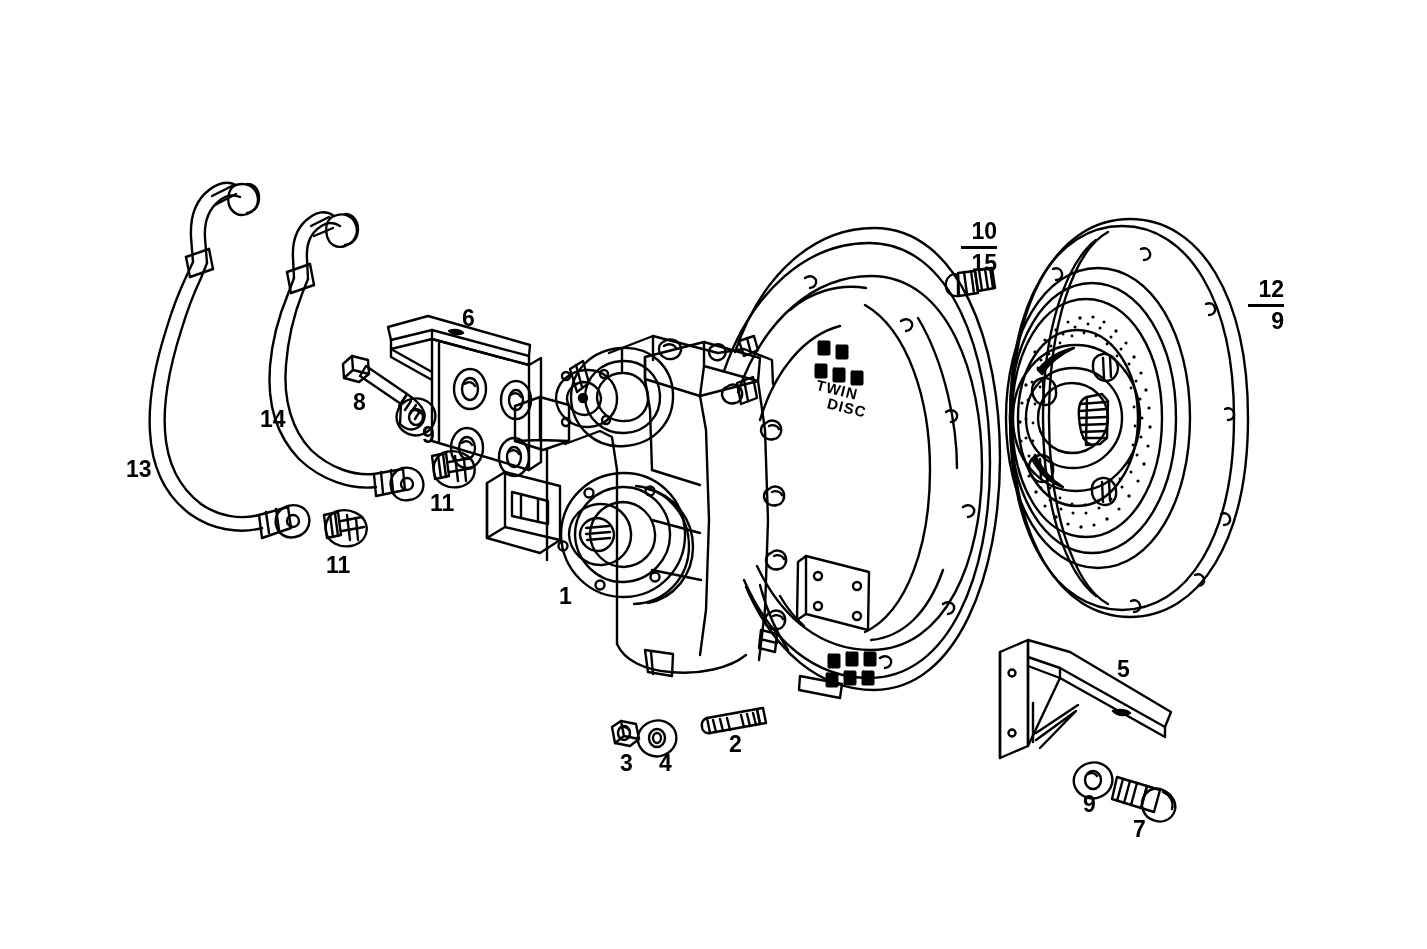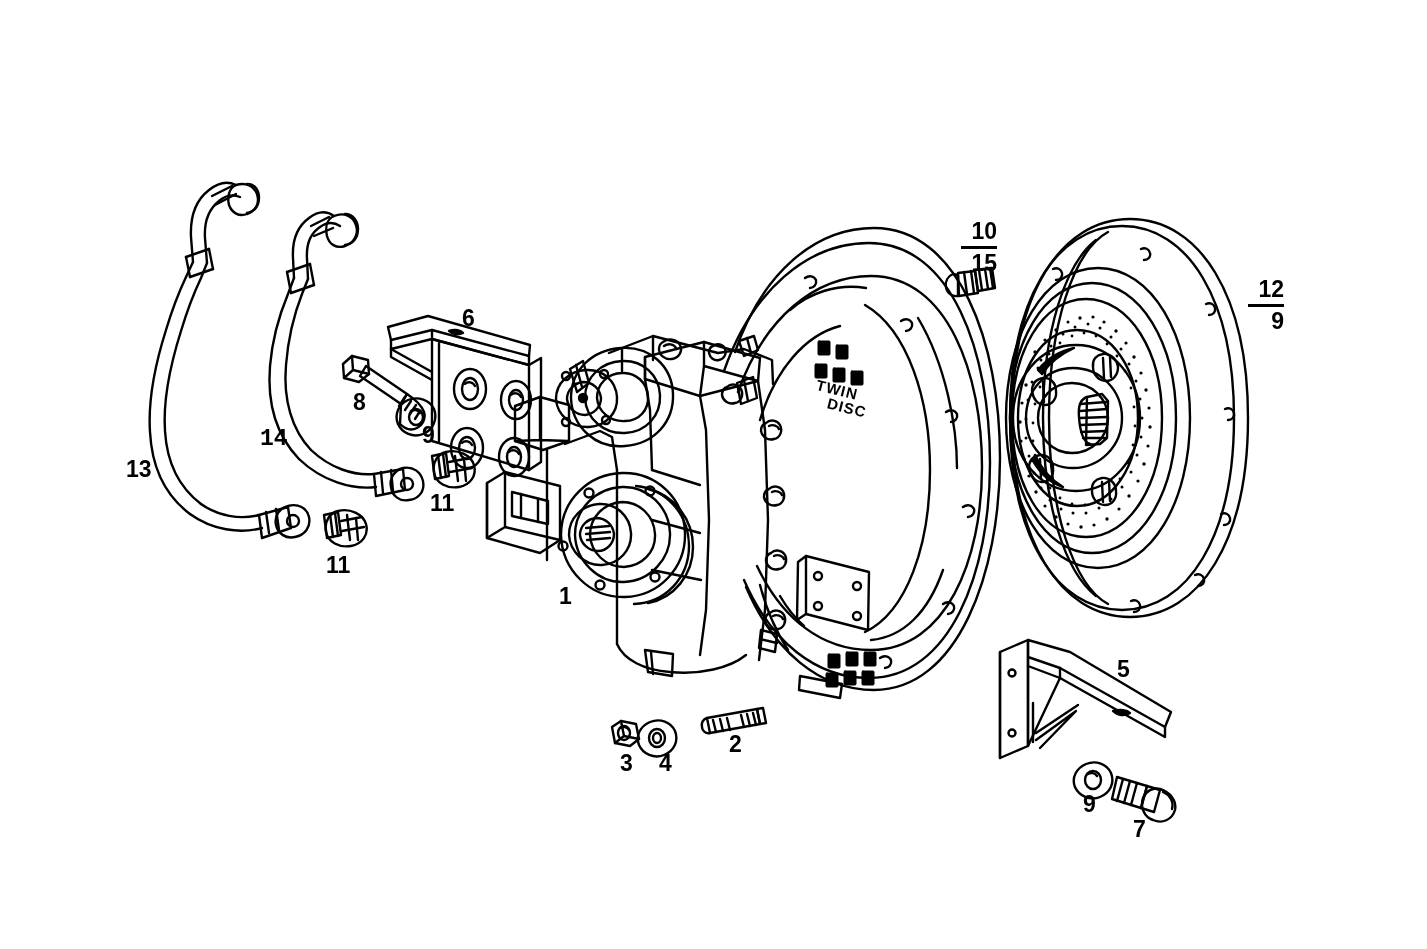--- a/index.html
+++ b/index.html
@@ -576,21 +576,21 @@
     <div class="callout" style="left:659px; top:752px;">4</div>
     <div class="callout" style="left:1117px; top:658px;">5</div>
     <div class="callout" style="left:462px; top:307px;">6</div>
     <div class="callout" style="left:1133px; top:818px;">7</div>
     <div class="callout" style="left:353px; top:391px;">8</div>
     <div class="callout" style="left:422px; top:424px;">9</div>
     <div class="callout" style="left:1083px; top:793px;">9</div>
     <div class="callout" style="left:430px; top:492px;">11</div>
     <div class="callout" style="left:326px; top:554px;">11</div>
     <div class="callout" style="left:126px; top:458px;">13</div>
-    <div class="callout" style="left:260px; top:428px;font-family:Liberation Mono, monospace;">14</div>
+    <div class="callout" style="left:260px; top:408px;">14</div>
 
     <div class="frac" style="left:961px; top:219px; width:36px;">
       <span class="num">10</span>
       <span class="bar"></span>
       <span class="den">15</span>
     </div>
 
     <div class="frac" style="left:1248px; top:277px; width:36px;">
       <span class="num">12</span>
       <span class="bar"></span>

